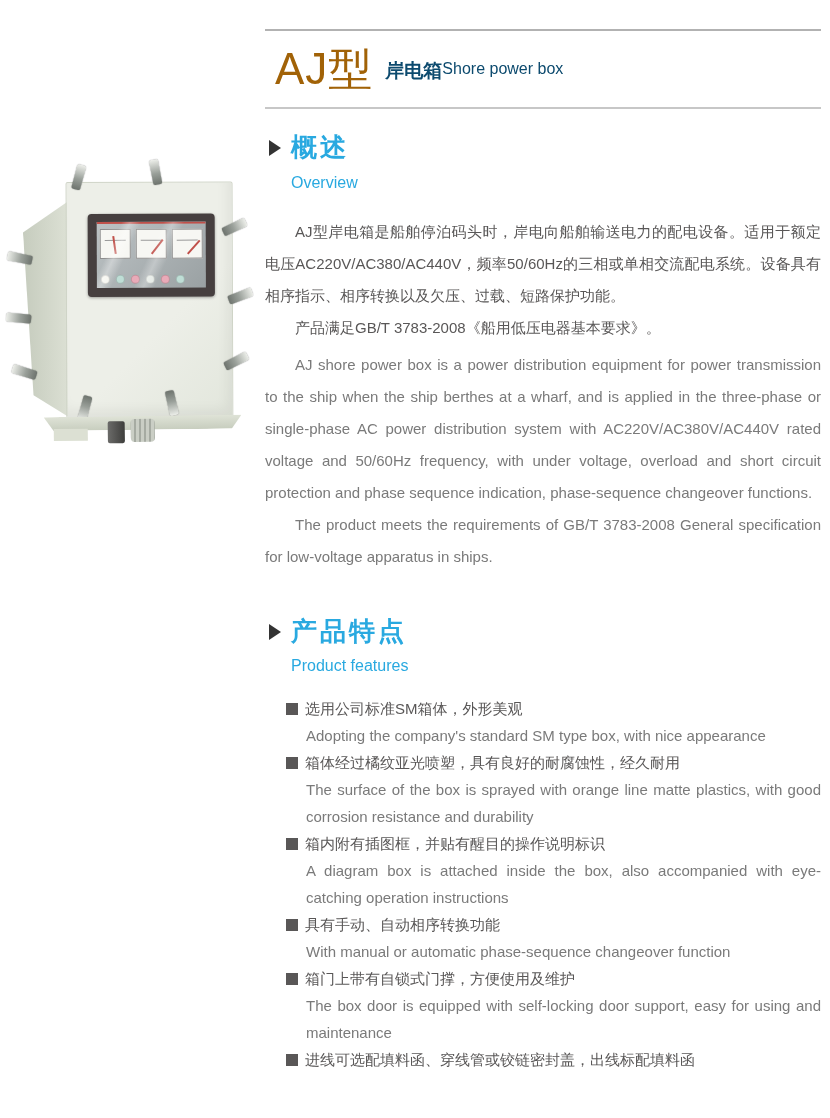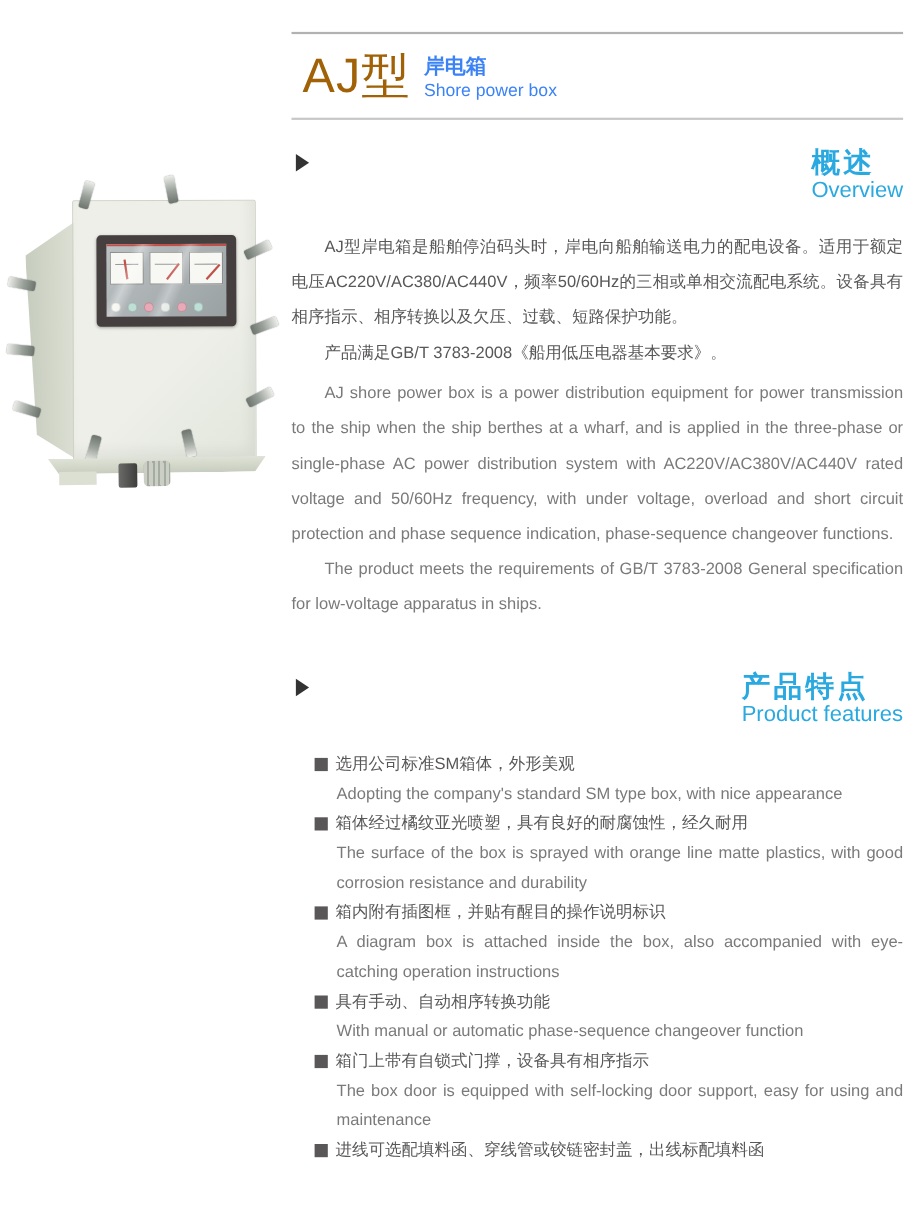--- a/index.html
+++ b/index.html
@@ -8,30 +8,30 @@
     width:830px; height:1118px; position:relative; overflow:hidden;
     font-family:"Liberation Sans","DejaVu Sans",sans-serif;
   }
   .content { position:absolute; left:265px; top:0; width:556px; }
 
   .rule-top { margin-top:29px; height:2px; background:#b2b2b2; }
   .rule-mid { height:2px; background:#c7c7c7; }
 
   .title-row { display:flex; align-items:center; gap:12px; height:76px; padding-left:10px; }
   .model { font-size:44px; color:#a16207; letter-spacing:1px; }
-  .subtitle { display:flex; flex-direction:column; justify-content:center; color:#3b82f6; padding-top:4px; }
+  .subtitle { display:flex; justify-content:center; color:#0c4a6e; padding-top:4px; }
   .subtitle-cn { font-size:19px; font-weight:bold; line-height:1.25; }
   .subtitle-en { font-size:16px; line-height:1.25; }
 
-  .section-head { display:flex; align-items:flex-start;justify-content:space-between; }
+  .section-head { display:flex; align-items:flex-start; }
   .tri { width:0; height:0; border-left:12px solid #333333; border-top:8px solid transparent;
          border-bottom:8px solid transparent; margin:7px 0 0 4px; }
   .sec-text { margin-left:10px; }
   .sec-cn { font-size:26px; font-weight:bold; color:#29a9e0; letter-spacing:3px; line-height:1.1; }
-  .sec-en { font-size:20px; color:#29a9e0; margin-top:0; }
+  .sec-en { font-size:16px; color:#29a9e0; margin-top:12px; }
 
   .para { font-size:15px; line-height:32px; text-align:justify; text-indent:2em; }
   .para.cn { color:#595757; }
   .para.en { color:#7a7a7a; }
   .overview-sec { margin-top:24px; }
   .overview-body { margin-top:24px; }
   .en-block { margin-top:5px; }
 
   .features-sec { margin-top:44px; }
   .feature-list { list-style:none; margin-top:20px; padding-left:21px; }
@@ -207,21 +207,21 @@
       <li>
         <div class="feat-cn">
             <span class="square-bullet"></span>
             <span>具有手动、自动相序转换功能</span>
           </div>
         <p class="feat-en">With manual or automatic phase-sequence changeover function</p>
       </li>
       <li>
         <div class="feat-cn">
             <span class="square-bullet"></span>
-            <span>箱门上带有自锁式门撑，设备具有相序指示</span>
+            <span>箱门上带有自锁式门撑，方便使用及维护</span>
           </div>
         <p class="feat-en">The box door is equipped with self-locking door support, easy for using and maintenance</p>
       </li>
       <li>
         <div class="feat-cn">
             <span class="square-bullet"></span>
             <span>进线可选配填料函、穿线管或铰链密封盖，出线标配填料函</span>
           </div>
 
       </li>

